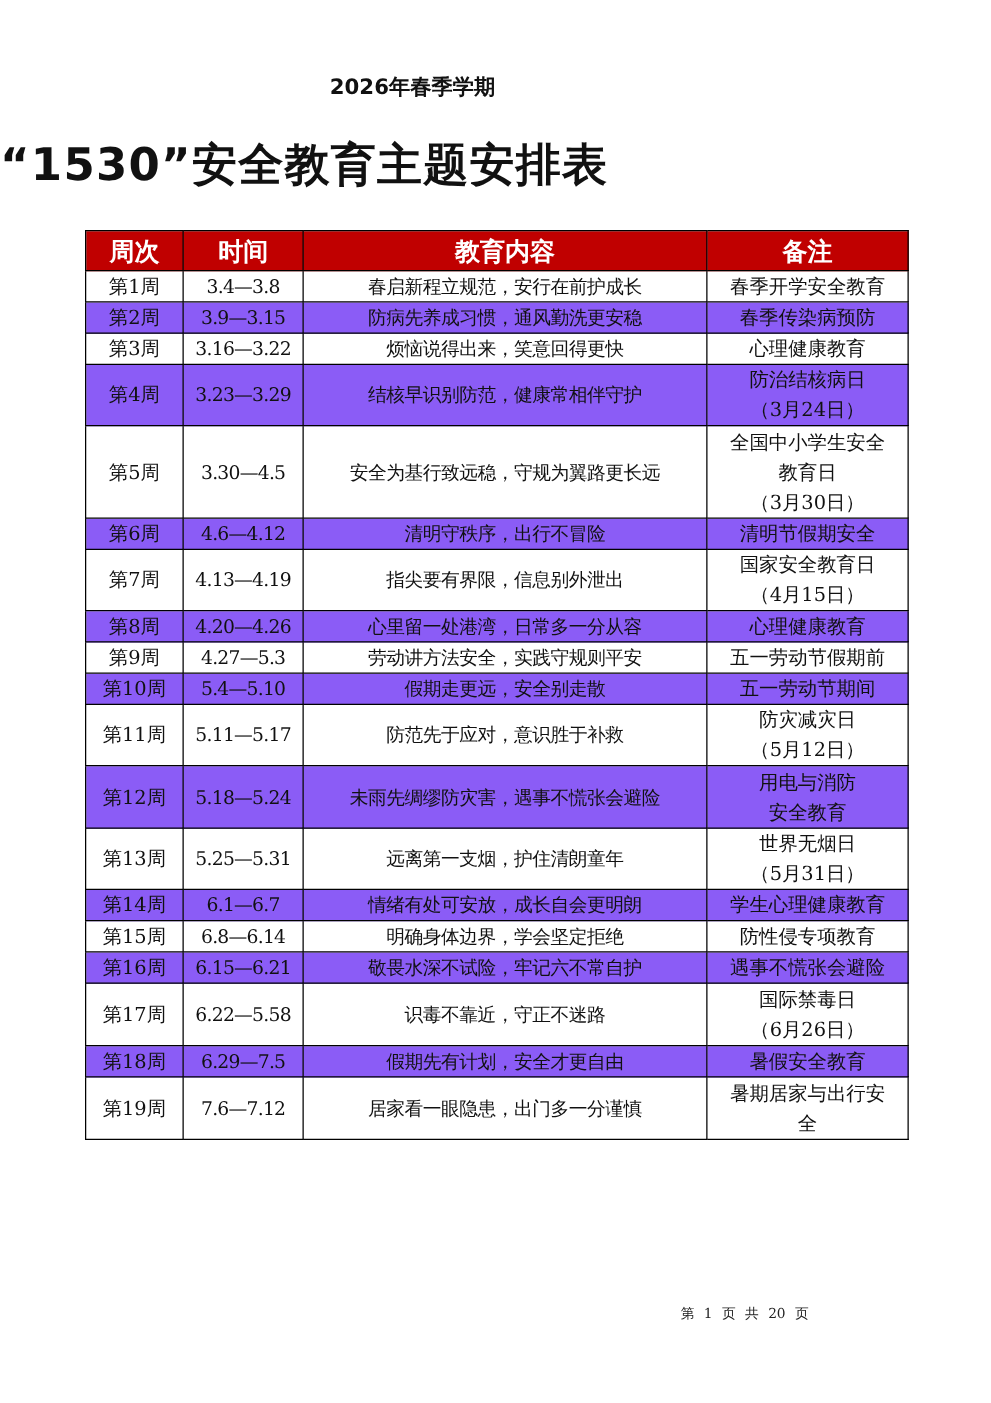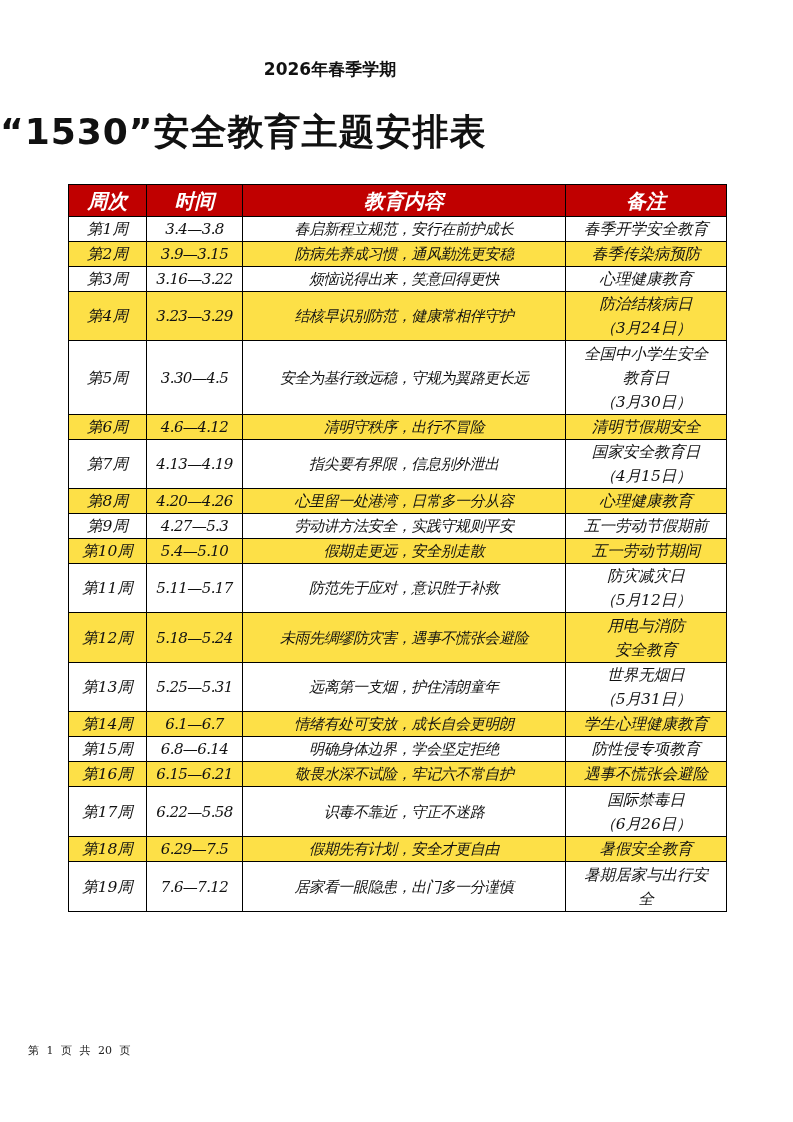--- a/index.html
+++ b/index.html
@@ -2,29 +2,29 @@
 <html><head>
 <meta charset="utf-8">
 <style>
   html, body { margin:0; padding:0; background:#ffffff; }
   body { width:793px; height:1122px; position:relative; overflow:hidden;
          font-family:"DejaVu Serif","Liberation Serif",serif; color:#111; }
   .subtitle { position:absolute; top:58px; left:0; width:660px; text-align:center;
               font-family:"DejaVu Sans","Liberation Sans",sans-serif; font-weight:bold; font-size:17px; }
   .title { position:absolute; top:108px; left:0; width:793px; text-align:left;
            font-family:"DejaVu Sans","Liberation Sans",sans-serif; font-weight:bold; font-size:36px; letter-spacing:1px; }
-  table { position:absolute; top:184px; left:68px; width:658px; border-collapse:collapse; table-layout:fixed;font-style:italic; }
+  table { position:absolute; top:184px; left:68px; width:658px; border-collapse:collapse; table-layout:fixed; }
   td, th { border:1px solid #000; text-align:center; vertical-align:middle; padding:0 1px;
            font-size:15.5px; line-height:24px; }
   th { background:#c00000; color:#fff; font-family:"DejaVu Sans","Liberation Sans",sans-serif;
        font-weight:bold; font-size:20px; height:31px; }
-  tr.pink td { background:#fde047; }
+  tr.pink td { background:#8b5cf6; }
   td.date { white-space:nowrap; letter-spacing:-0.6px; font-size:15px; }
   td.content { white-space:nowrap; letter-spacing:-0.4px; font-size:15px; }
-  .footer { position:absolute; top:1043px; left:0; width:647px; text-align:left; font-size:11px; color:#222; word-spacing:4px;padding-left:28px; }
+  .footer { position:absolute; top:1043px; left:0; width:647px; text-align:right; font-size:11px; color:#222; word-spacing:4px; }
 </style>
 </head>
 <body>
 
 <div class="subtitle">2026年春季学期</div>
 <div class="title">“1530”安全教育主题安排表</div>
 
 <table>
   <colgroup>
     <col style="width:78px">

